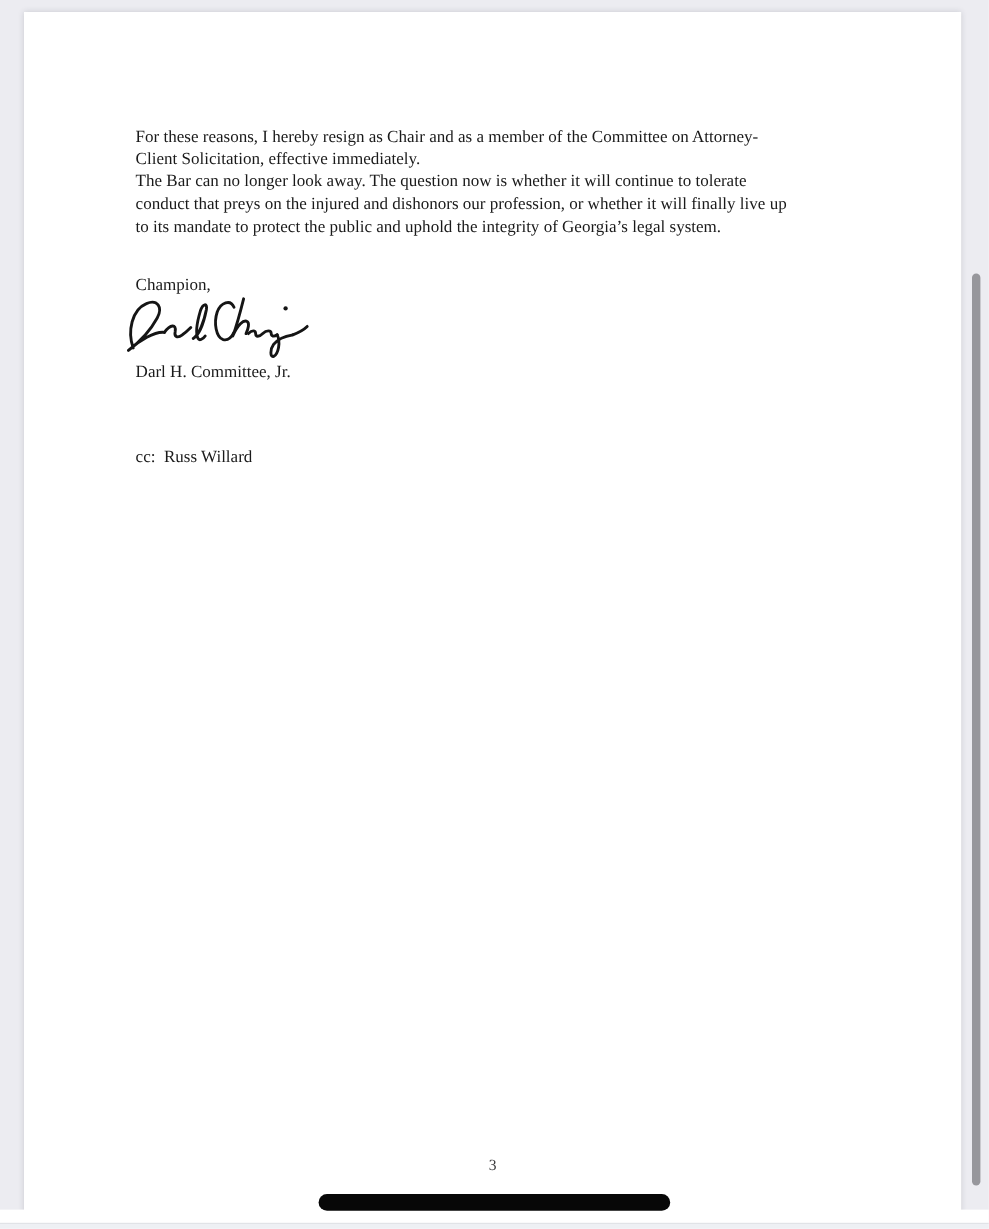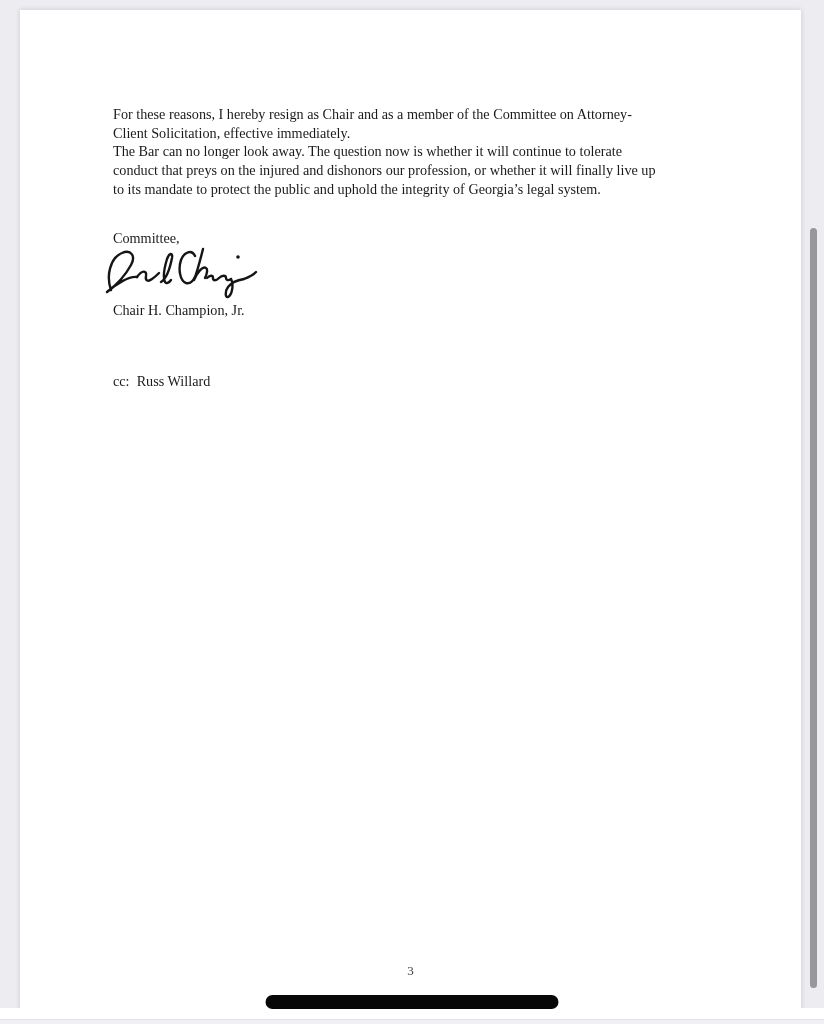--- a/index.html
+++ b/index.html
@@ -92,21 +92,21 @@
 
     <div class="letter">
 
       <p class="para para-1">For these reasons, I hereby resign as Chair and as a member of the Committee on Attorney-
 Client Solicitation, effective immediately.</p>
 
       <p class="para para-2">The Bar can no longer look away. The question now is whether it will continue to tolerate
 conduct that preys on the injured and dishonors our profession, or whether it will finally live up
 to its mandate to protect the public and uphold the integrity of Georgia’s legal system.</p>
 
-      <p class="valediction">Committee,</p>
+      <p class="valediction">Champion,</p>
 
       <div class="signature">
         <svg viewBox="0 0 158 60" fill="none" xmlns="http://www.w3.org/2000/svg" stroke="#151515" stroke-width="2.4" stroke-linecap="round" stroke-linejoin="round">
 
           <path d="M8,46 C3,32 7,14 19,9 C28,5 33,12 28,21 C22,32 12,42 4,48 C13,40 26,32 34,33"></path>
 
           <path d="M34,33 c5,-7 10,-7 9,-1 c-1,5 2,6 6,3 c3,-2 5,-4 7,-6"></path>
 
           <path d="M58,38 c5,-3 9,-14 11,-24 c1,-6 -3,-5 -5,1 c-3,10 -4,19 -2,23 c1,2 4,1 6,-2"></path>
 
@@ -117,21 +117,21 @@
           <path d="M104,34 c3,-3 6,-3 6,0 c0,3 3,3 6,0 c3,-3 7,-3 7,0 c0,2 2,3 5,1"></path>
 
           <path d="M128,35 c3,6 1,16 -3,18 c-3,1 -3,-6 0,-10 c3,-4 10,-7 16,-8"></path>
 
           <path d="M141,35 c5,-2 9,-4 12,-7"></path>
 
           <circle cx="135" cy="13" r="1.8" fill="#151515" stroke="none"></circle>
         </svg>
       </div>
 
-      <p class="signer-name">Chair H. Champion, Jr.</p>
+      <p class="signer-name">Darl H. Committee, Jr.</p>
 
       <p class="cc-line">cc:  Russ Willard</p>
     </div>
 
     <div class="page-number">3</div>
   </div>
 
   <div class="scrollbar-thumb"></div>
 
   <div class="bottom-safe-area">

